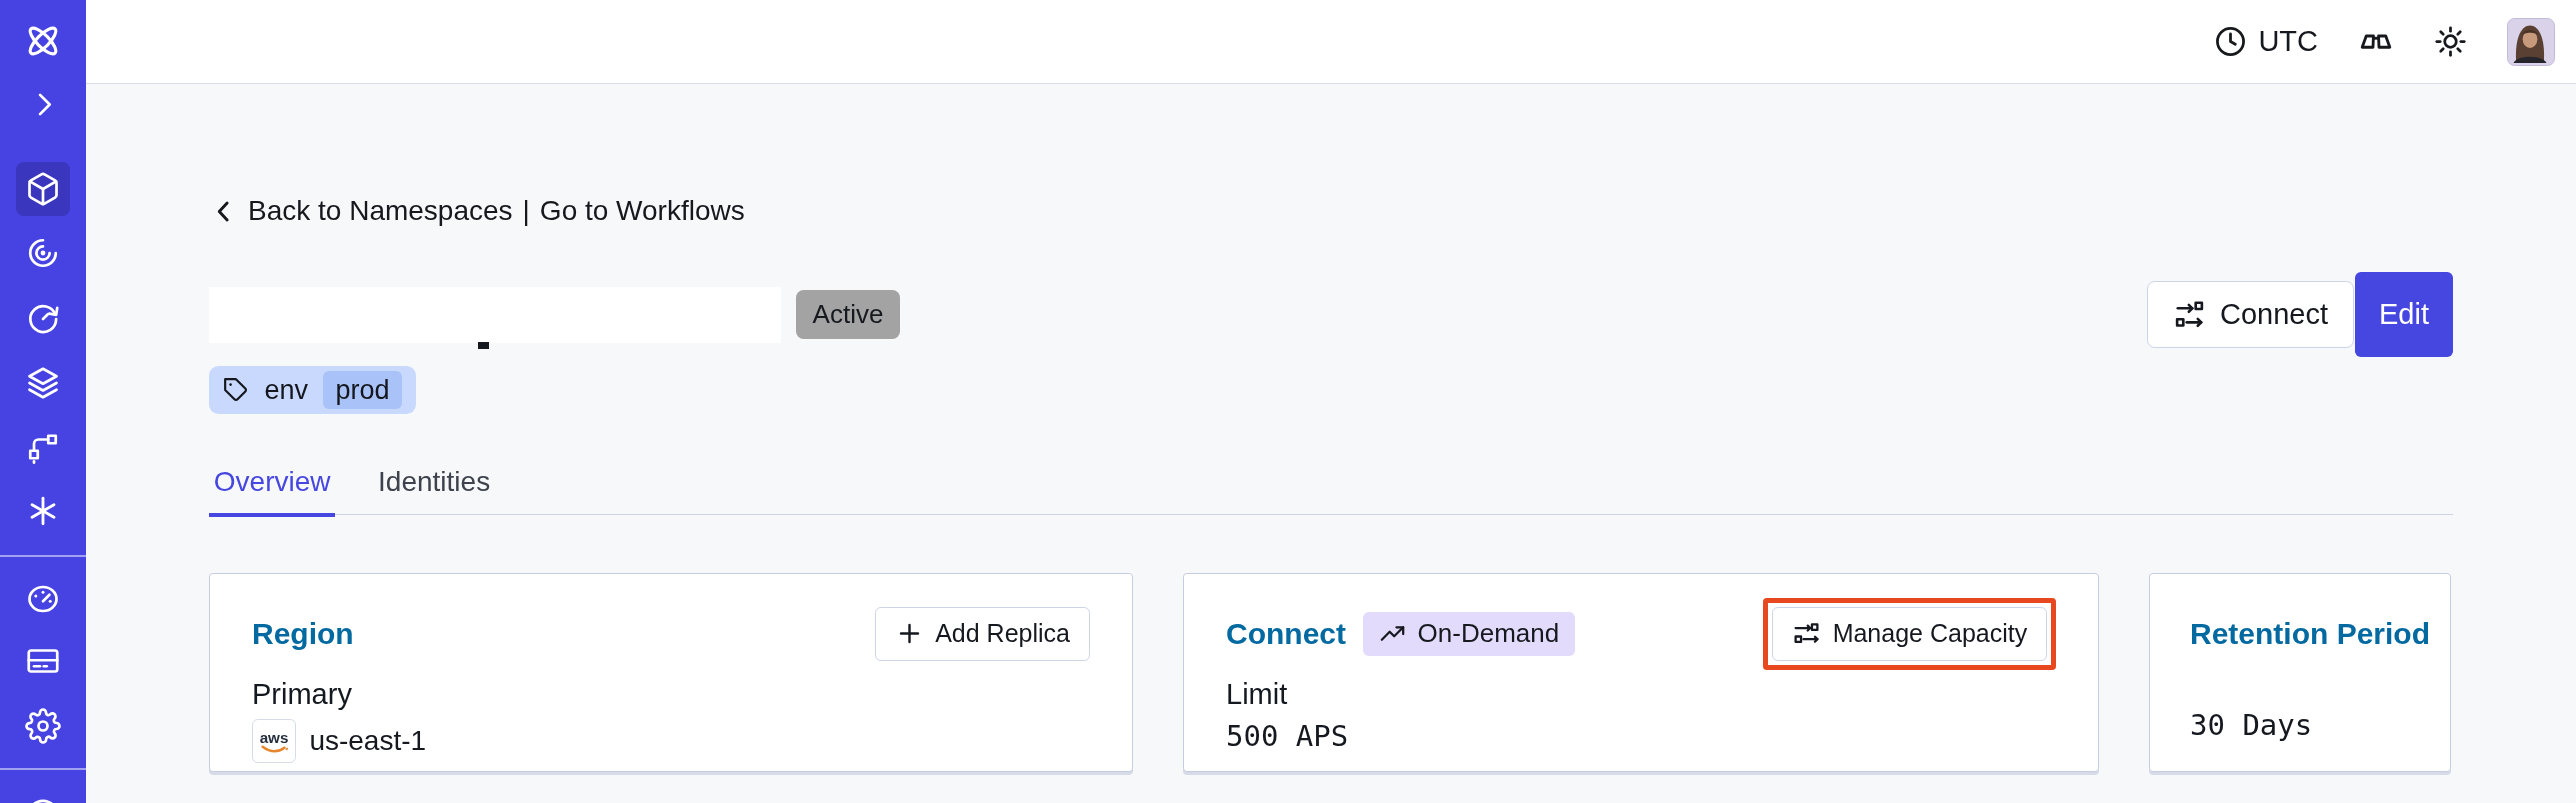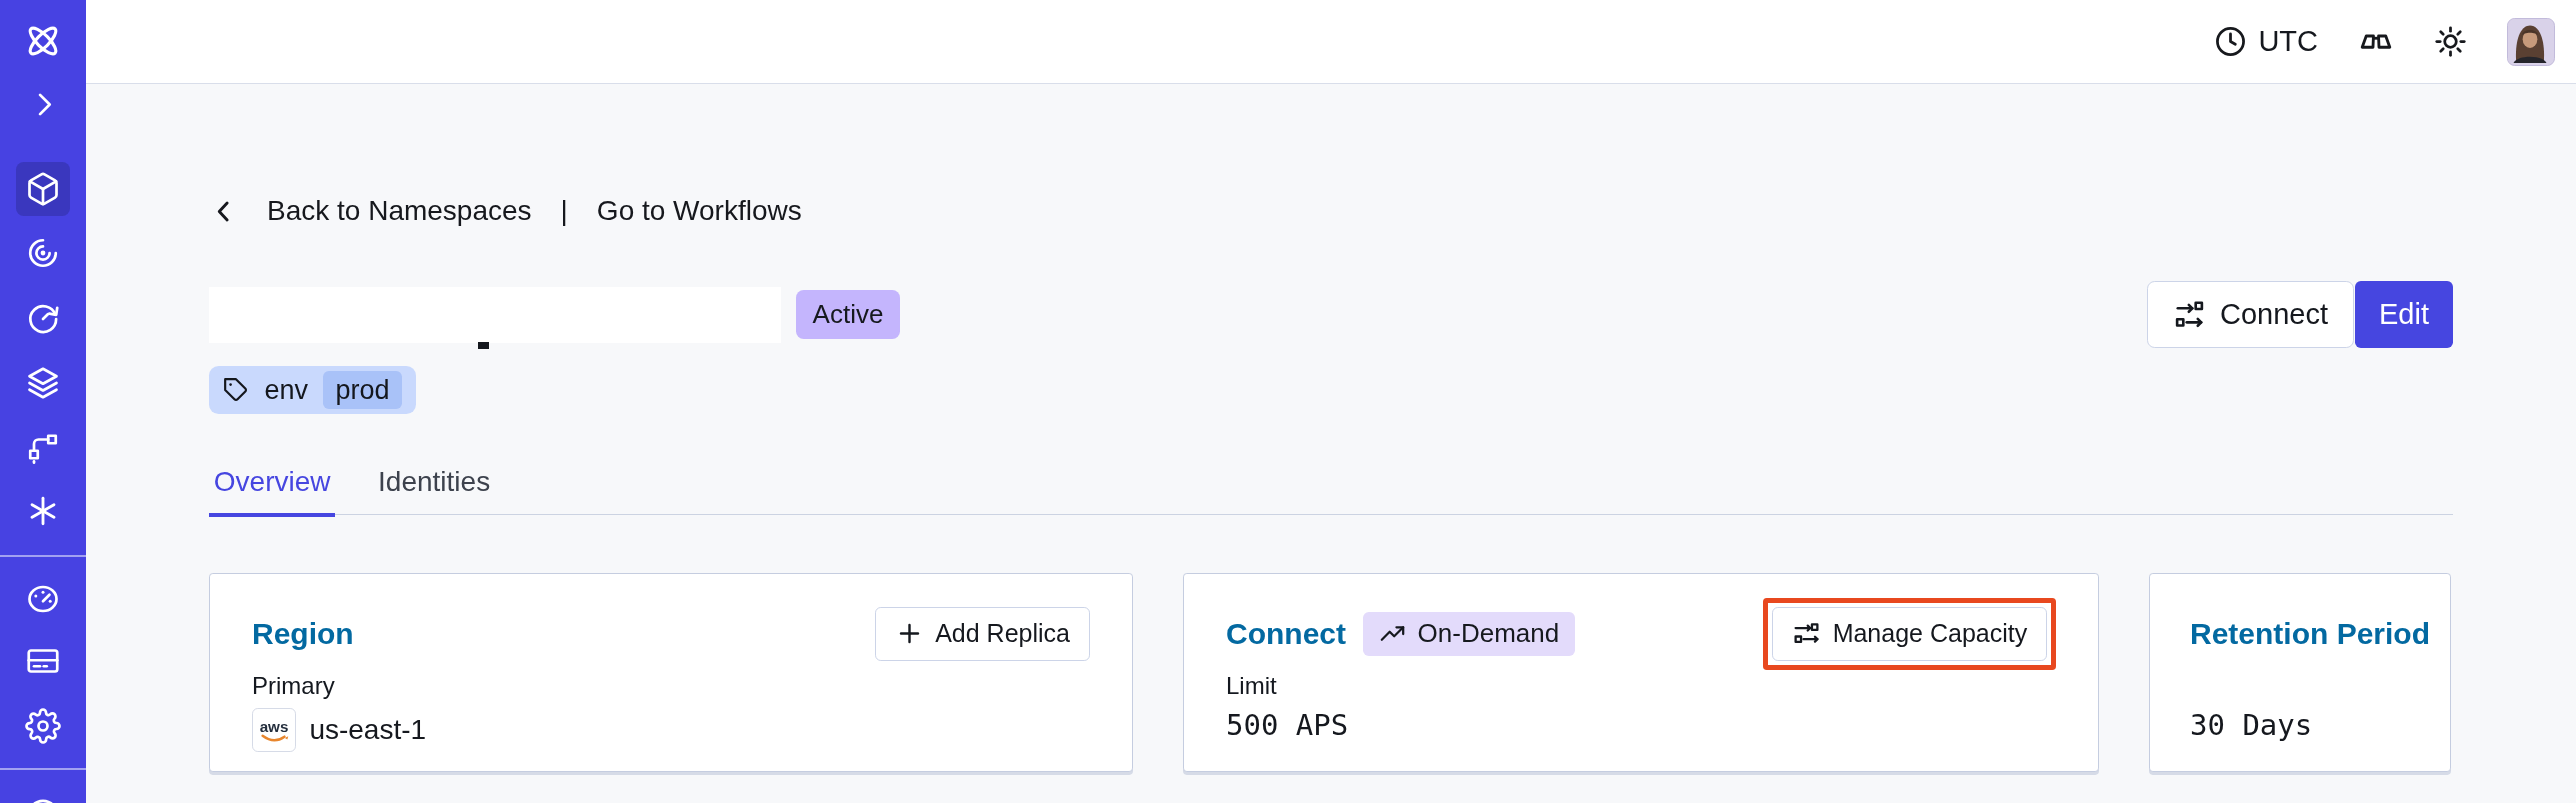--- a/index.html
+++ b/index.html
@@ -22,35 +22,35 @@
   .topbar { position:absolute; left:86px; top:0; width:2490px; height:84px; background:#ffffff;
             border-bottom:1.9px solid #d9deea; display:flex; align-items:center; justify-content:flex-end;
             gap:40px; padding-right:21px; }
   .tz { display:flex; align-items:flex-end; gap:11px; font-size:29px; color:#15181e; }
   .topbar .ticon { color:#17191d; }
   .avatar { width:48px; height:48px; border-radius:7.7px; border:1.9px solid #c2bbdb; overflow:hidden; background:#d9d2e9; }
 
   
   .content { position:absolute; left:209px; top:84px; width:2244px; }
 
-  .breadcrumb { margin-top:111px; display:flex; align-items:center; gap:29px;
+  .breadcrumb { margin-top:111px; display:flex; align-items:center; gap:10px;
                 font-size:28px; color:#16181d; }
   .breadcrumb a { color:#16181d; text-decoration:none; }
 
   .header-row { margin-top:54px; display:flex; align-items:center; justify-content:space-between; height:67px; }
   .title-area { display:flex; align-items:center; }
   .redacted-title { position:relative; width:572px; height:56px; background:#ffffff; }
   .redact-dot { position:absolute; left:269px; bottom:-6.7px; width:10.5px; height:7.7px; background:#15181e; }
-  .status-badge { margin-left:15.3px; background:#c4b5fd; border-radius:7.7px; padding:8.6px 16.3px;
+  .status-badge { margin-left:15.3px; background:#a3a3a3; border-radius:7.7px; padding:8.6px 16.3px;
                   font-size:26px; color:#16191e; }
   .header-actions { display:flex; align-items:center; gap:1px; }
   .btn { display:flex; align-items:center; justify-content:center; cursor:pointer; }
   .btn-connect { height:67px; padding:0 25px; gap:14.4px; background:#fff; border:1.9px solid #ccd4e8;
                  border-radius:7.7px; font-size:29px; color:#15181e; }
-  .btn-edit { height:67px; width:98px; background:#4646e0; border:none; border-radius:5.8px;
+  .btn-edit { height:85px; width:98px; background:#4646e0; border:none; border-radius:5.8px;
               font-size:29px; color:#ffffff; }
 
   .tag-row { margin-top:18px; }
   .tag-pill { display:inline-flex; align-items:center; gap:15px; height:48px; padding:0 14.4px;
               background:#c9d9fd; border-radius:9.6px; font-size:27px; color:#14171d; }
   .tag-chip { background:#a9c2f8; border-radius:5.8px; padding:3.8px 12.5px; font-size:27px; }
 
   .tabs { margin-top:52px; display:flex; border-bottom:1.9px solid #ccd3e2; }
   .tab { font-size:28px; padding:0 4.8px 15.3px; color:#3d424d; margin-right:38px; cursor:pointer;
          border-bottom:4.8px solid transparent; margin-bottom:-2.9px; }
@@ -63,21 +63,21 @@
   .card-capacity { width:916px; }
   .card-retention{ width:302px; padding-left:40px; padding-right:17.3px; }
   .card-head { display:flex; align-items:center; justify-content:space-between; height:73px; }
   .card-head-left { display:flex; align-items:center; gap:17.3px; }
   .card-title { font-size:30px; font-weight:600; color:#0369a1; white-space:nowrap; }
   .chip-btn { height:54px; padding:0 19px; gap:11.5px; background:#fff; border:1.9px solid #ccd4e8;
               border-radius:5.8px; font-size:25px; color:#15181e; white-space:nowrap; }
   .hl-wrap { border:5.8px solid #e8481f; border-radius:3.8px; padding:3.8px; }
   .od-badge { display:flex; align-items:center; gap:12px; height:44px; padding:0 15.3px;
               background:#e3dbfb; border-radius:5.8px; font-size:26px; color:#16191e; white-space:nowrap; }
-  .card-label { margin-top:2px; font-size:24px; color:#14181f; }
+  .card-label { margin-top:8px; font-size:29px; color:#14181f; }
   .value-row { margin-top:7.7px; display:flex; align-items:center; gap:13.4px; font-size:28px; color:#15181e; }
   .aws-chip { width:44px; height:44px; border:1.9px solid #d6dbe7; border-radius:5.8px; background:#fff;
               display:flex; align-items:center; justify-content:center; }
   .mono { font-family:"DejaVu Sans Mono", monospace; font-size:29px; color:#15181e; }
   .cap-value { margin-top:7.7px; }
   .ret-value { margin-top:38px; }
 </style>
 </head>
 <body>
 

